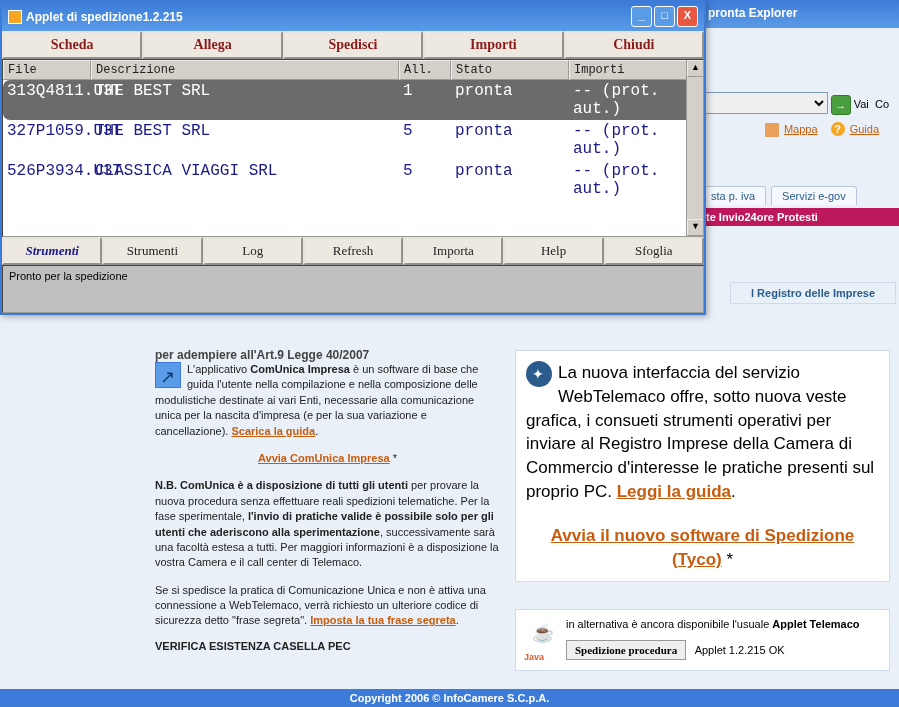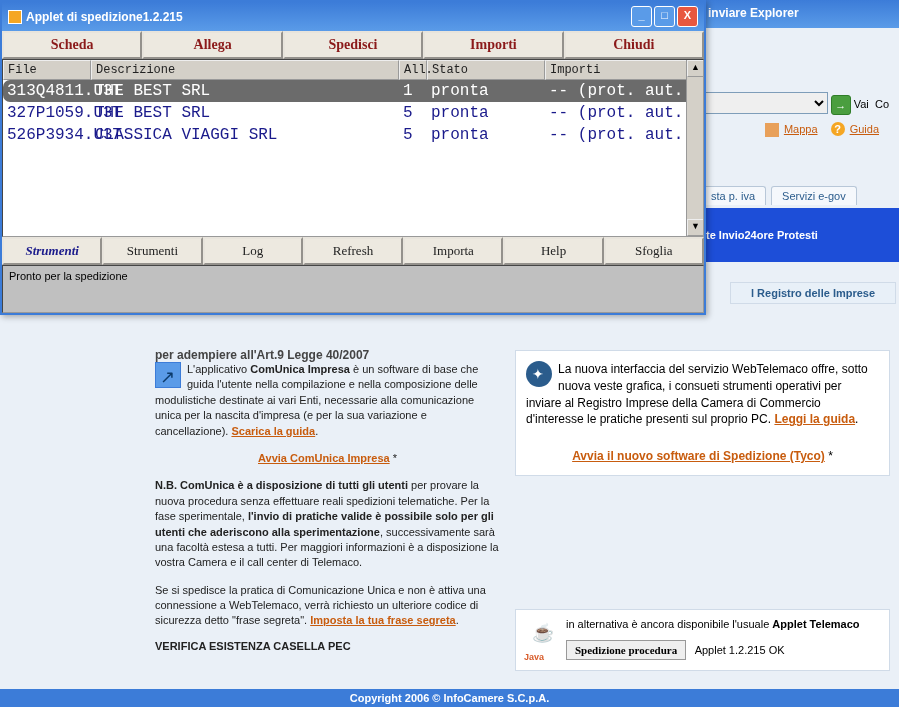--- a/index.html
+++ b/index.html
@@ -75,23 +75,23 @@
     border-bottom:none;
     padding:3px 10px;
     background:#f5f8fc;
     color:#2b5c8c;
     border-radius:3px 3px 0 0;
     margin-right:2px;
   }
   .blue-bar {
     position:absolute;
     top:208px; left:700px; right:0;
-    background:#1d4ed8;
-    color:#fff;
-    padding:21px 6px;
+    background:#be185d;
+    color:#fff;
+    padding:3px 6px;
     font-size:11px;
     font-weight:bold;
   }
   .content-left {
     position:absolute;
     top:350px;
     left:155px;
     width:345px;
     font-size:11px;
     color:#222;
@@ -112,21 +112,21 @@
     position:absolute;
     color:#0b3a6b;
     font-size:18px;
     left:4px; top:2px;
   }
   .content-right {
     position:absolute;
     top:350px;
     left:515px;
     width:375px;
-    font-size:12px;
+    font-size:17px;
     border:1px solid #d0dbe8;
     padding:10px;
     background:#fff;
     line-height:1.4;
   }
   .content-right a { color:#c85c0e; text-decoration:underline; font-weight:bold; }
   .compass {
     float:left; width:26px; height:26px;
     background:#2b5c8c; border-radius:50%;
     margin-right:6px;
@@ -260,21 +260,21 @@
     color:#1a1a8b;
     border-radius:7px;
   }
   .tbody-row.sel {
     background:#6b6b6b;
     color:#fff;
   }
   .tbody-row .td { padding:2px 4px; }
   .col-file { width:88px; }
   .col-desc { width:308px; }
-  .col-all  { width:28px; }
+  .col-all  { width:52px; }
   .col-stato{ width:118px; }
   .col-imp  { flex:1; }
   .scroll-stub {
     position:absolute; right:0; top:0; bottom:0;
     width:17px; background:#d4d0c8;
     border-left:1px solid #999;
   }
   .scroll-stub .up, .scroll-stub .dn {
     position:absolute; left:0; width:17px; height:17px;
     background:#d4d0c8; border:1px outset #eee;
@@ -311,21 +311,21 @@
     width:345px;
     font-weight:bold;
     color:#444;
     font-size:12px;
   }
 </style>
 </head>
 <body>
 
 <div class="ie-bg">
-  <div class="ie-title">inviare Explorer</div>
+  <div class="ie-title">pronta Explorer</div>
 
   <div class="ie-addr">
     <select></select>
     <span class="go-btn">→</span>
     <span>Vai</span>
     &nbsp;<span>Co</span>
   </div>
 
   <div class="ie-links">
     <span class="map-ico"></span>

